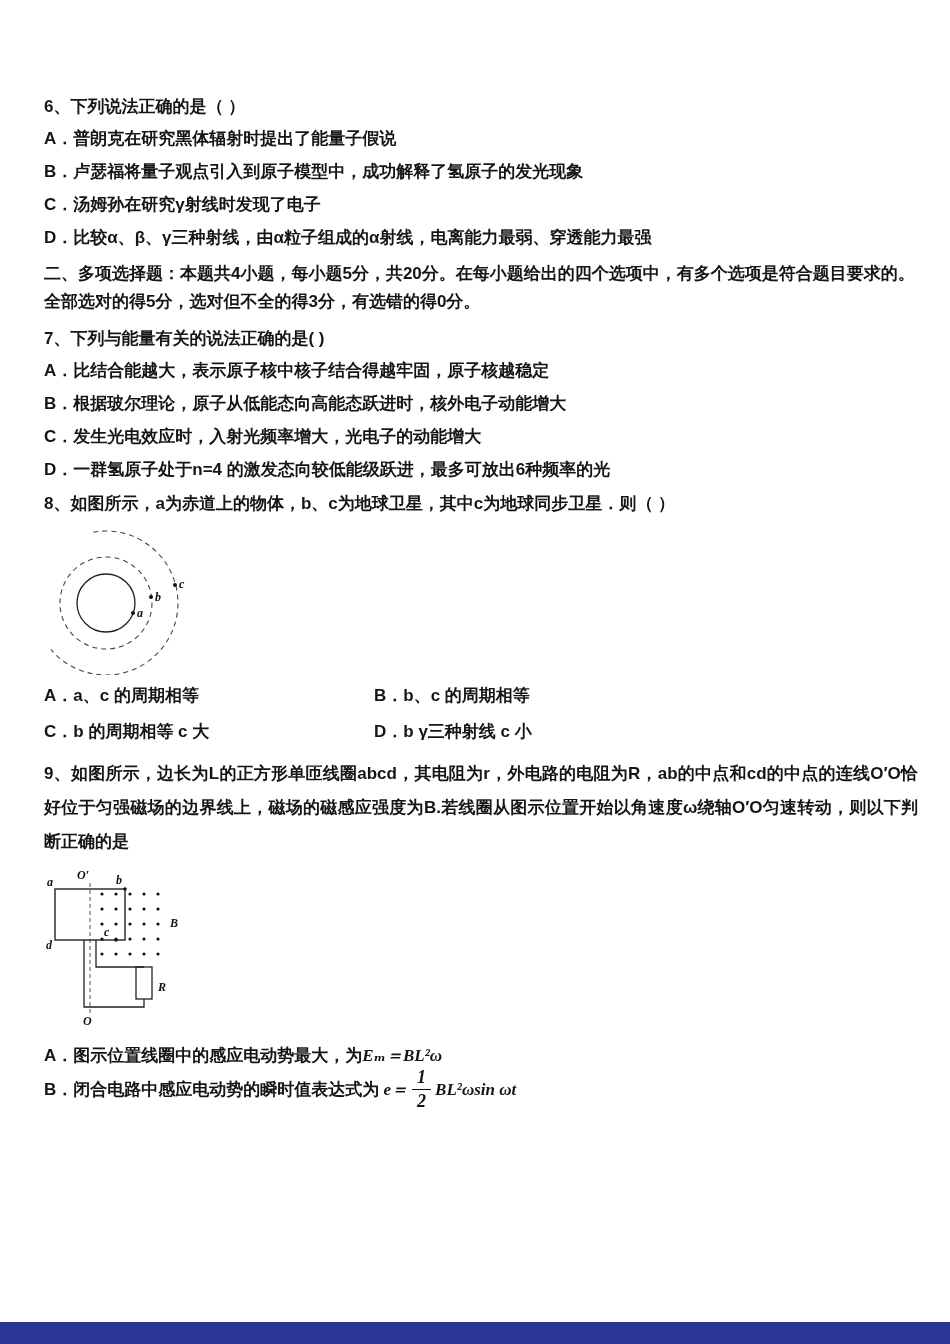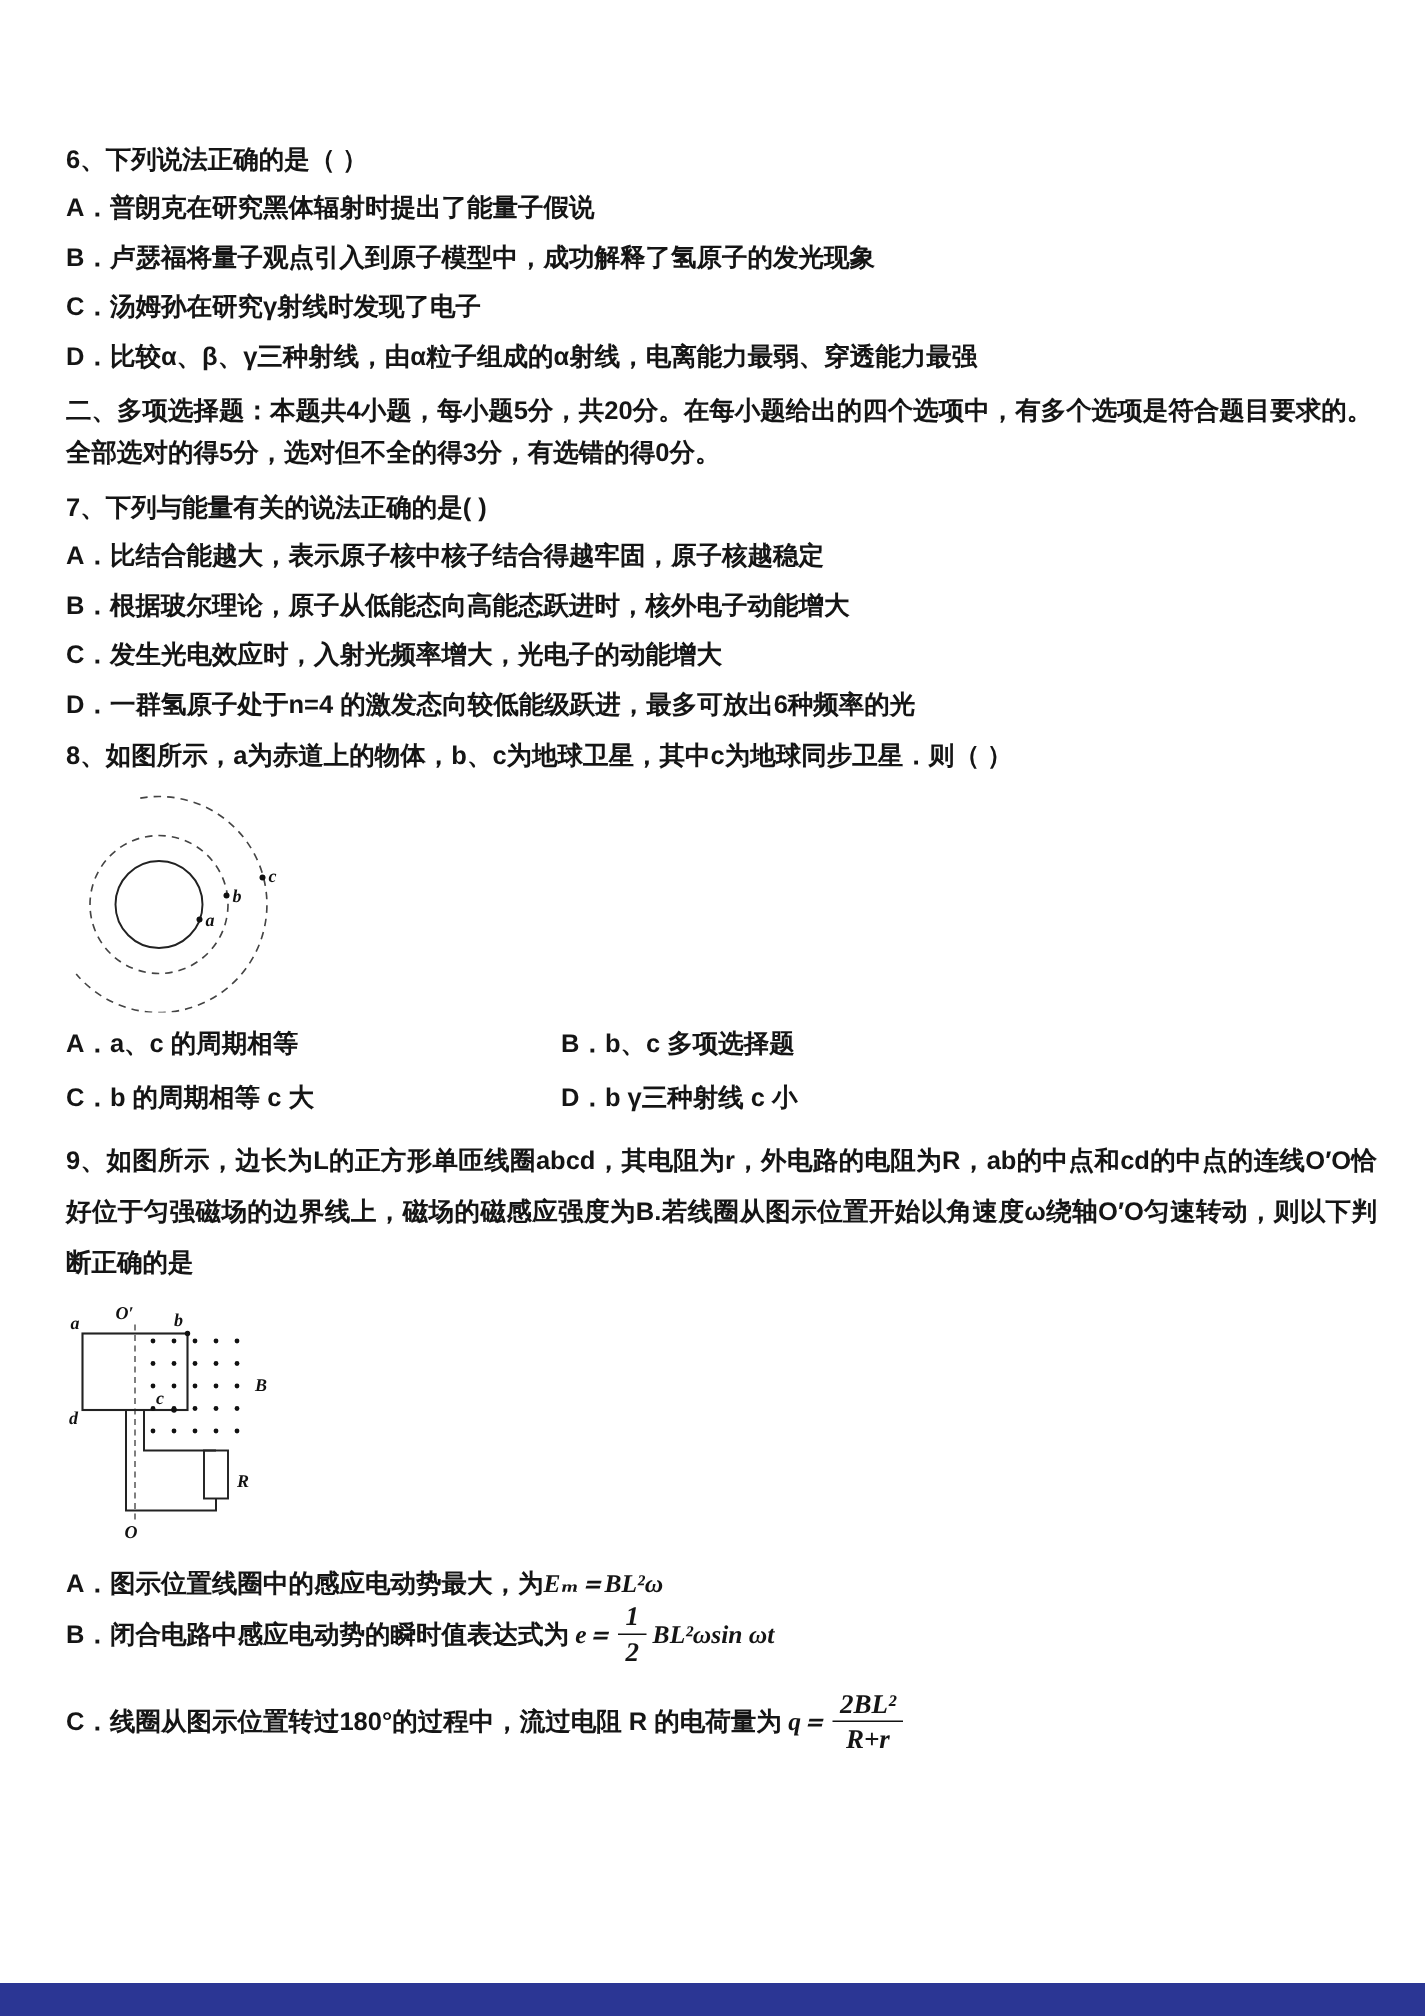--- a/index.html
+++ b/index.html
@@ -100,21 +100,21 @@
         <circle cx="87" cy="88" r="2" fill="#111"></circle>
         <text x="91" y="92">a</text>
         <circle cx="105" cy="72" r="2" fill="#111"></circle>
         <text x="109" y="76">b</text>
         <circle cx="129" cy="60" r="2" fill="#111"></circle>
         <text x="133" y="63">c</text>
       </svg>
 
       <div class="opt-grid">
         <p class="option">A．a、c 的周期相等</p>
-        <p class="option">B．b、c 多项选择题</p>
+        <p class="option">B．b、c 的周期相等</p>
         <p class="option">C．b 的周期相等 c 大</p>
         <p class="option">D．b γ三种射线 c 小</p>
       </div>
     </section>
 
     <section>
       <p class="stem stem-justify">9、如图所示，边长为L的正方形单匝线圈abcd，其电阻为r，外电路的电阻为R，ab的中点和cd的中点的连线O′O恰好位于匀强磁场的边界线上，磁场的磁感应强度为B.若线圈从图示位置开始以角速度ω绕轴O′O匀速转动，则以下判断正确的是</p>
 
       <svg class="figure" width="180" height="162" viewBox="0 0 180 162" aria-hidden="true">
 
@@ -172,26 +172,18 @@
       <p class="option frac-line q9-opt-b">
         <span>B．闭合电路中感应电动势的瞬时值表达式为</span>
           <span class="math"> e＝</span>
           <span class="frac">
             <span class="num">1</span>
             <span class="den">2</span>
           </span>
           <span class="math">BL²ωsin ωt</span>
       </p>
 
-      <p class="option frac-line q9-opt-c">
-        <span>C．线圈从图示位置转过180°的过程中，流过电阻 R 的电荷量为</span>
-          <span class="math"> q＝</span>
-          <span class="frac">
-            <span class="num">2BL²</span>
-            <span class="den">R+r</span>
-          </span>
-      </p>
     </section>
 
   </div>
 
   <div class="footer-bar" style="background-color:#2b3694"></div>
 </div>
 
 </body></html>

